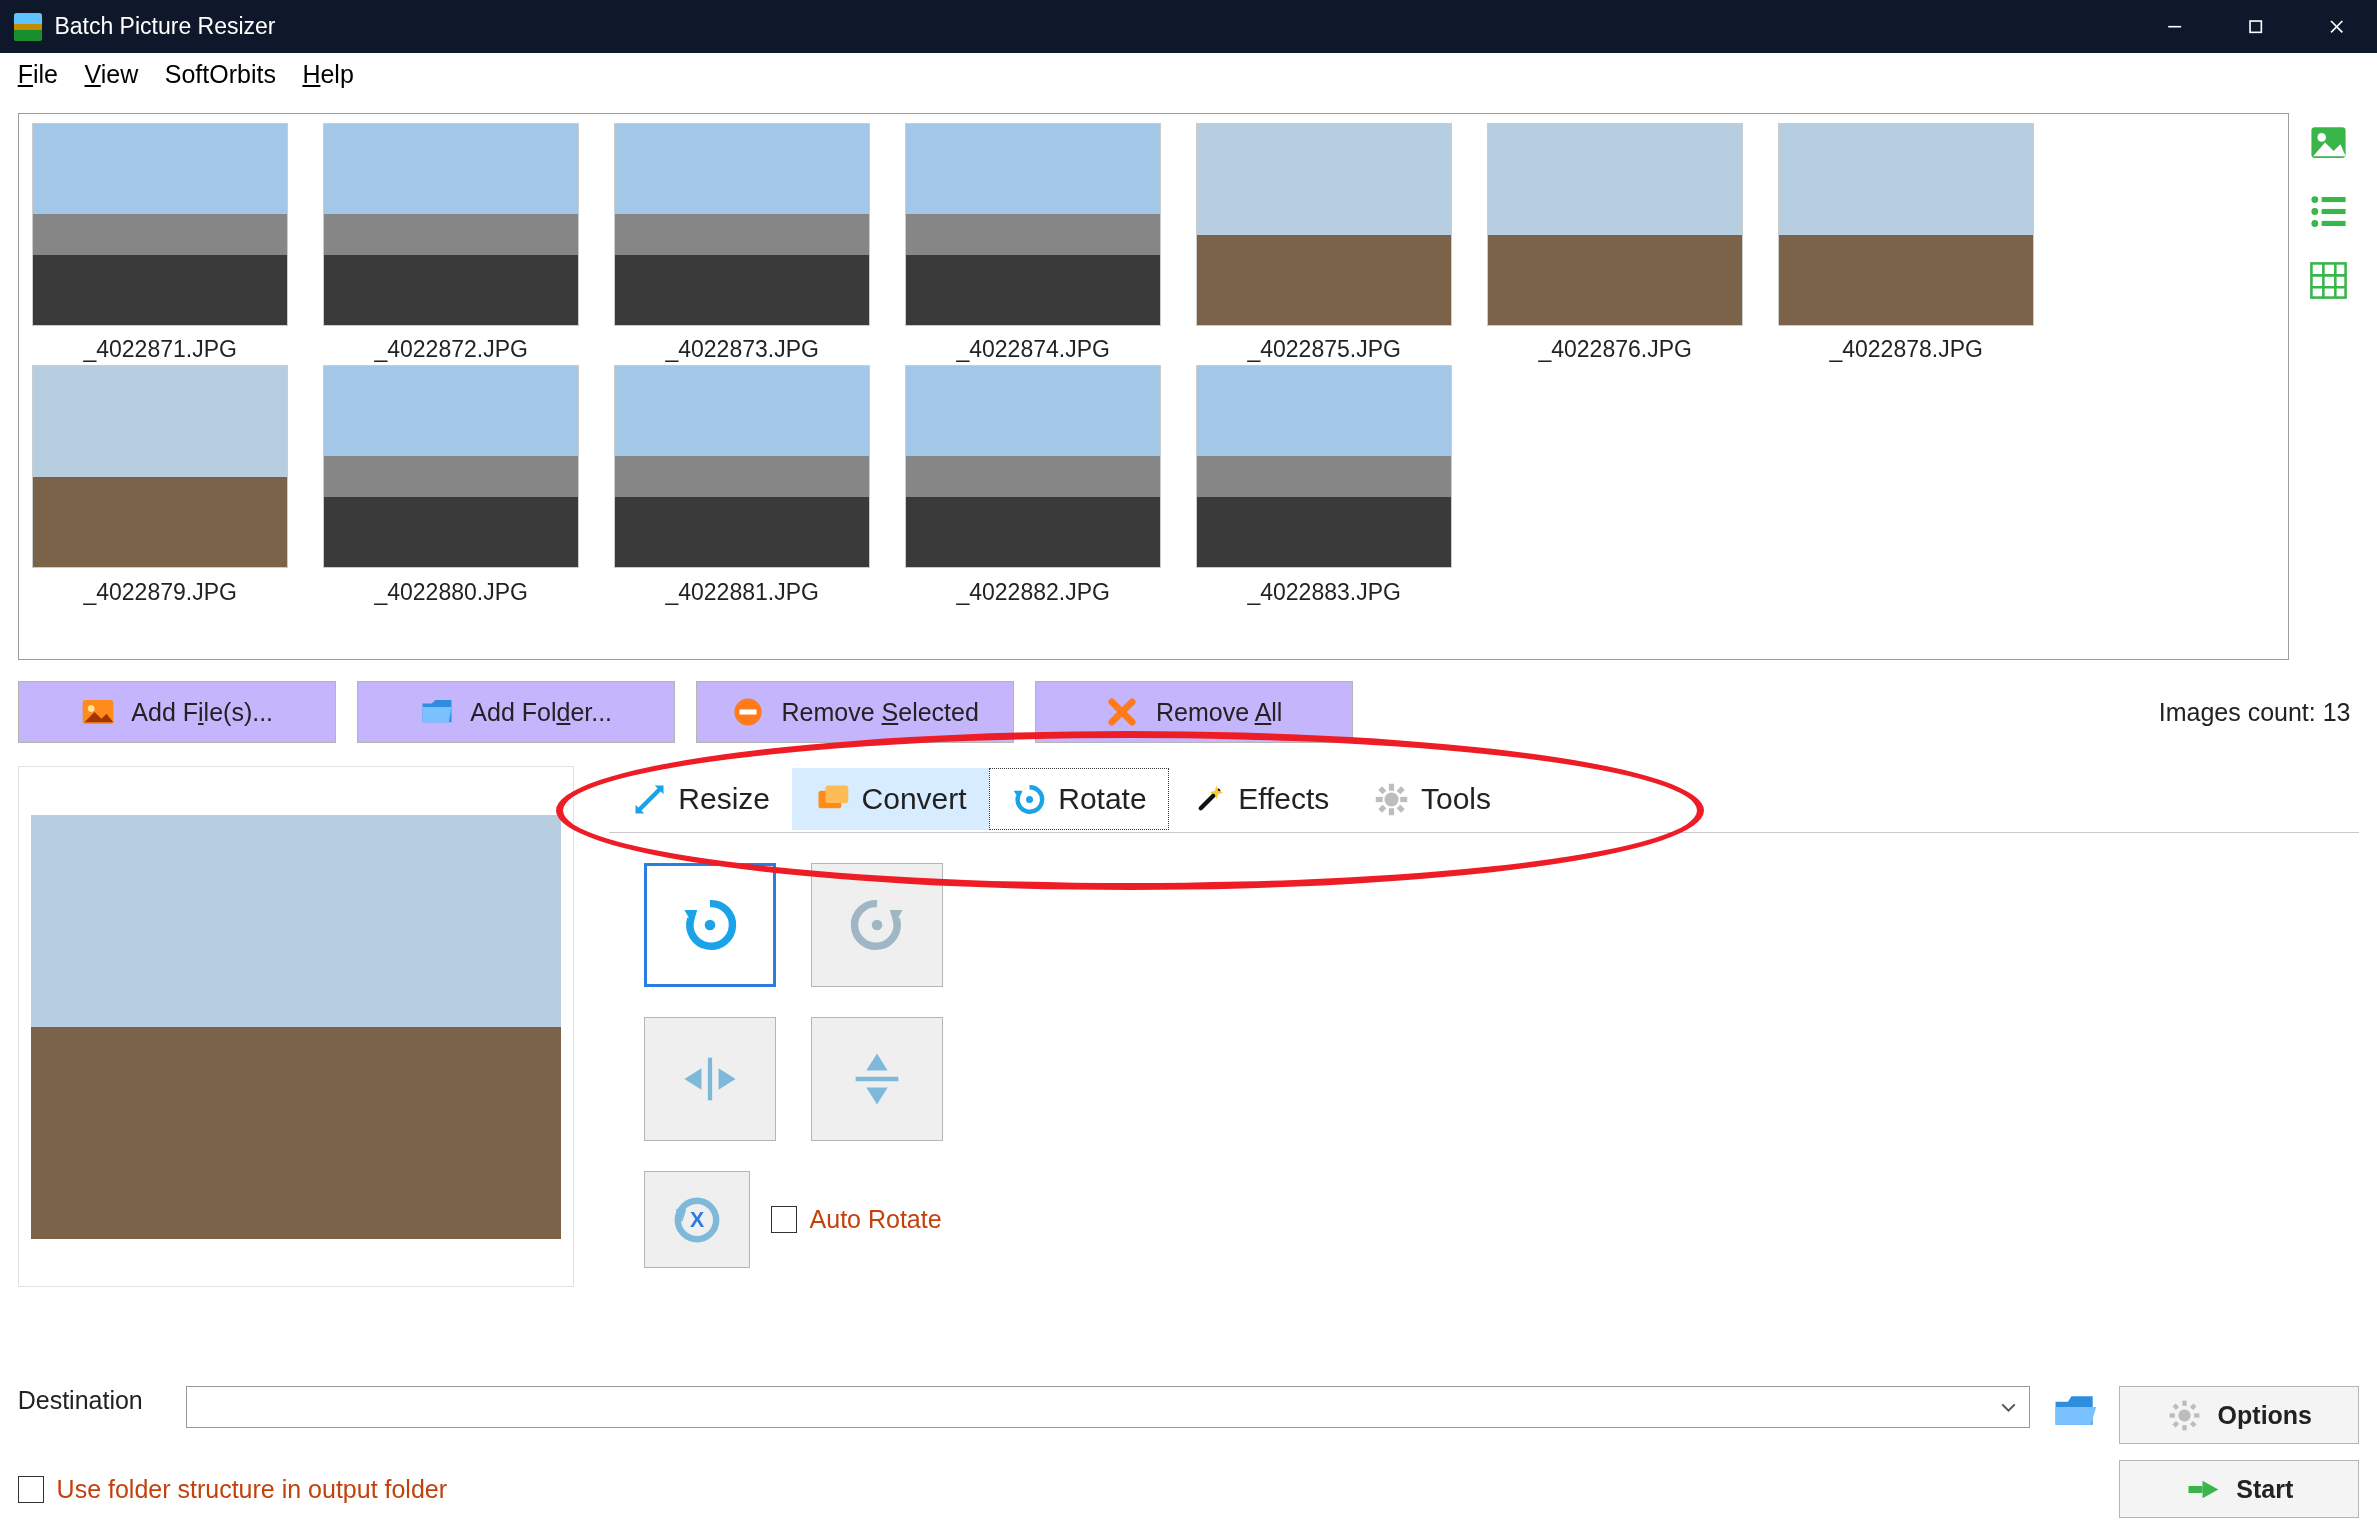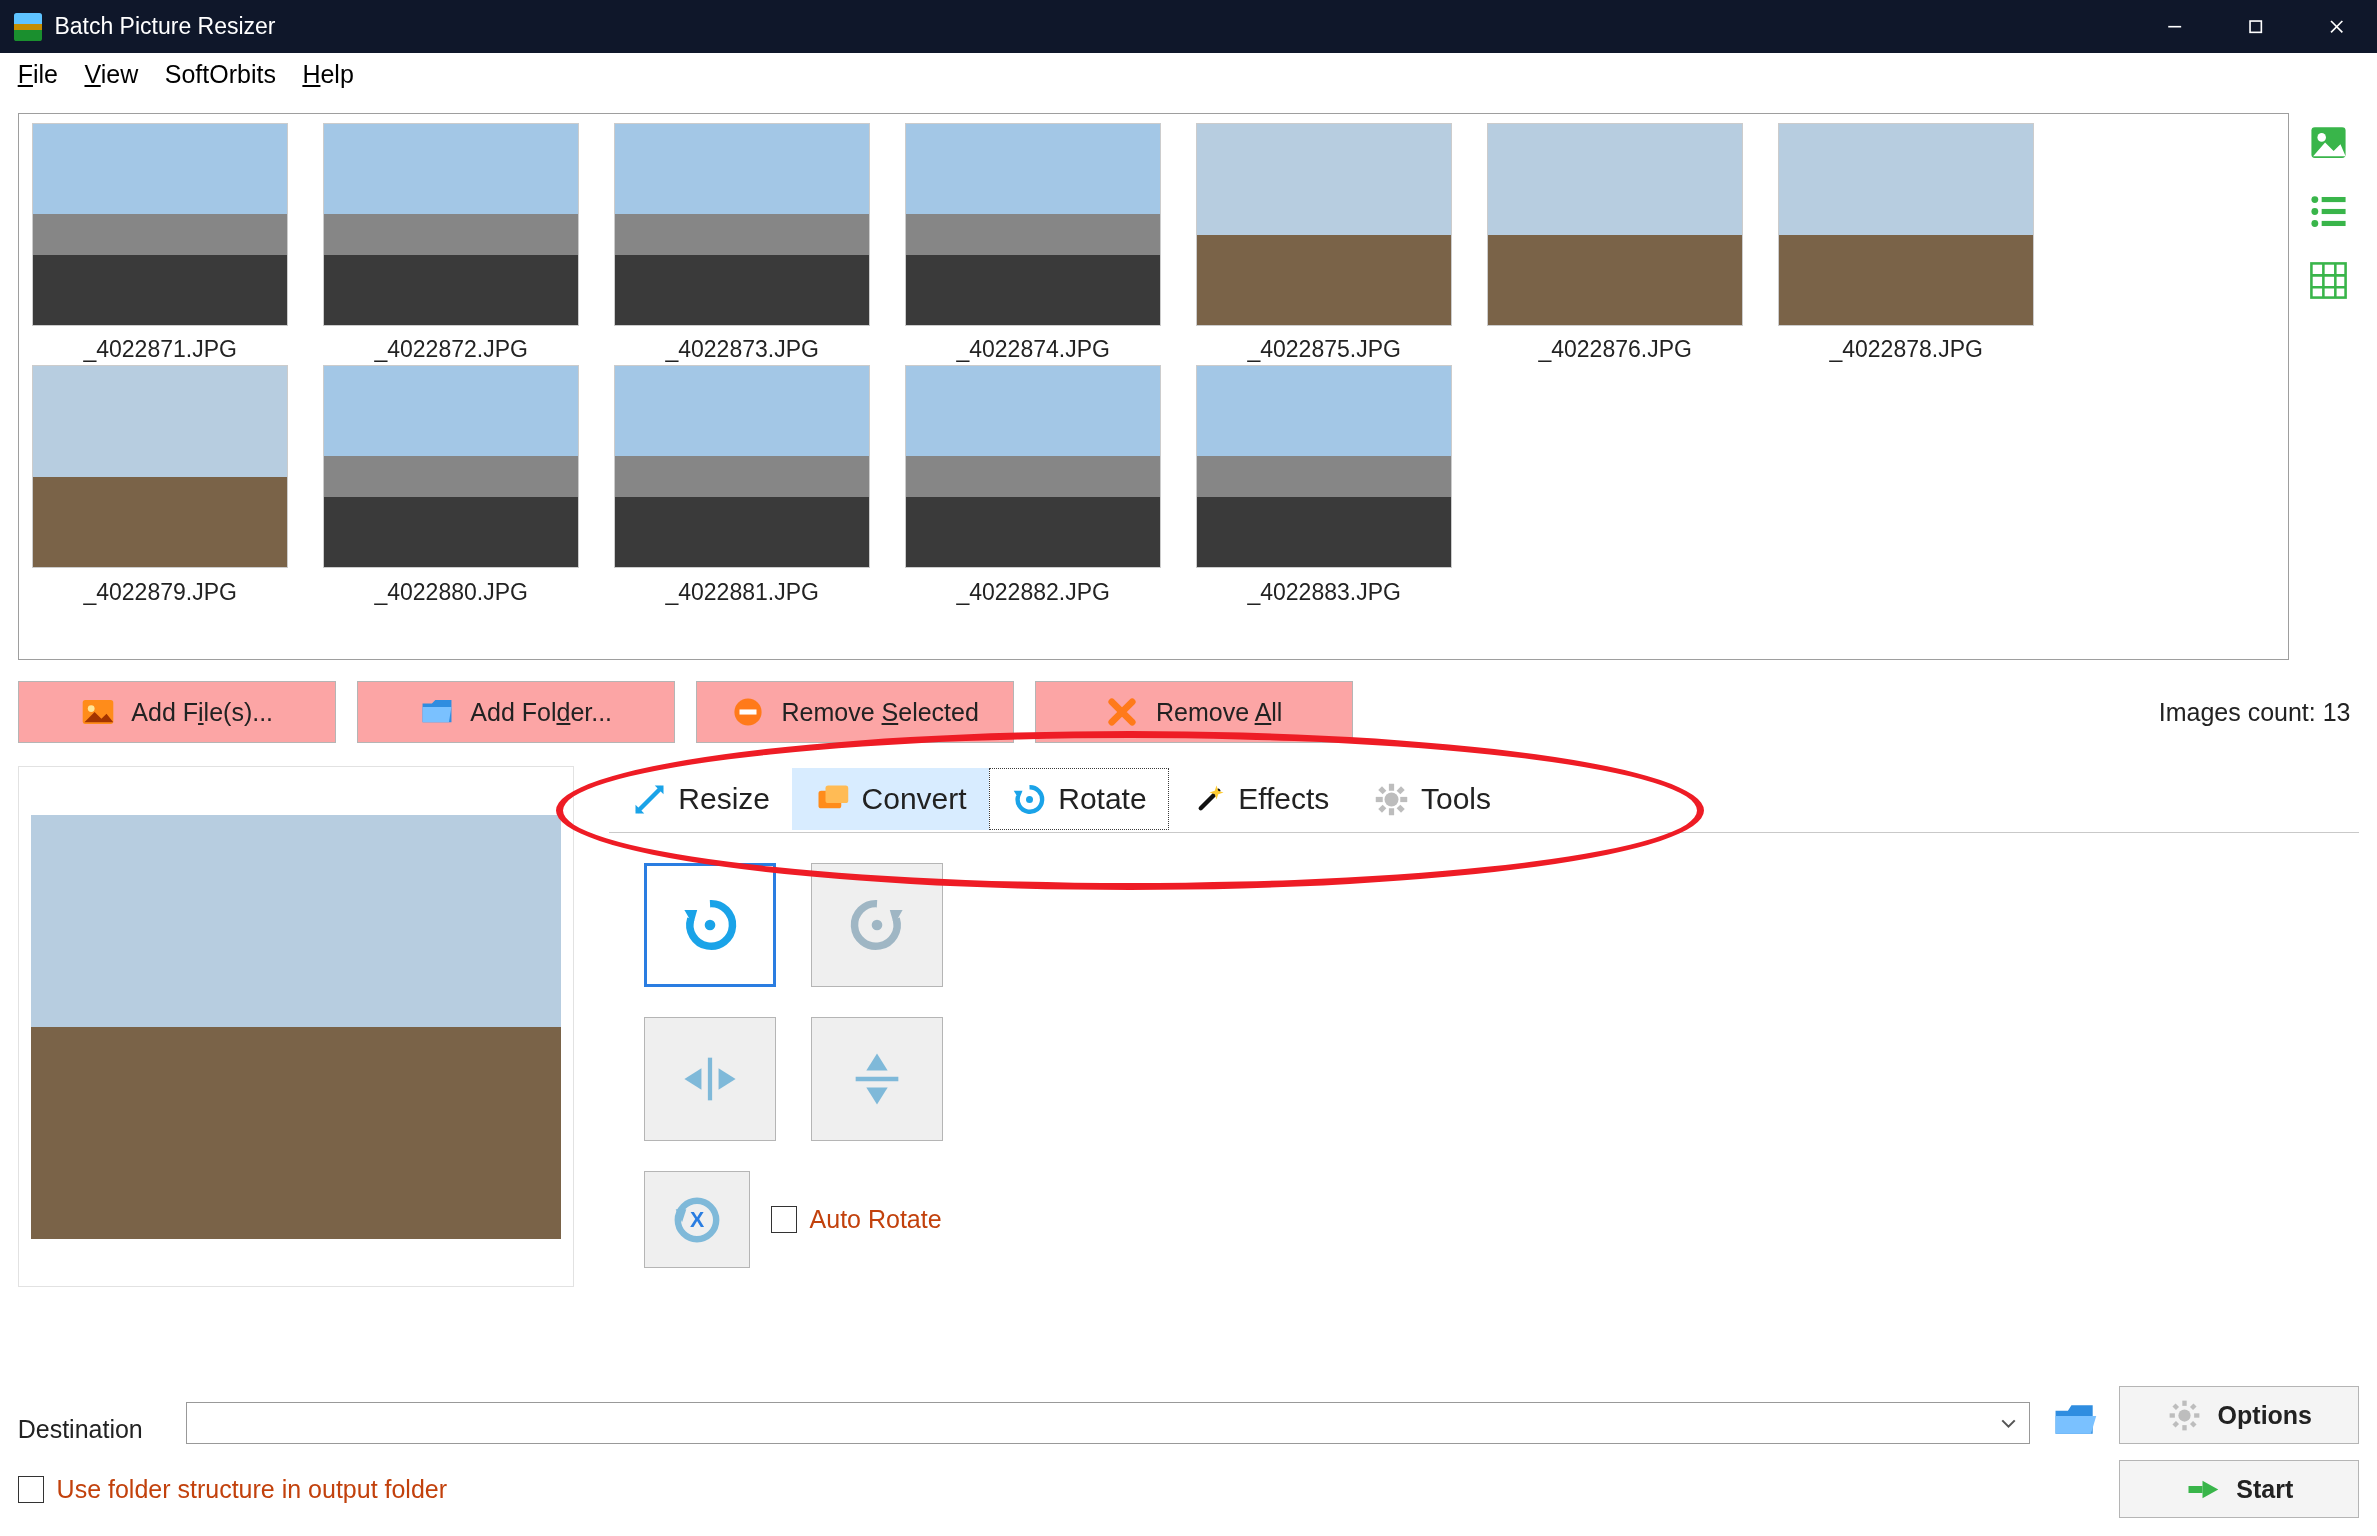--- a/index.html
+++ b/index.html
@@ -110,21 +110,21 @@
     align-items: center;
   }
   .big-btn {
     display: flex;
     align-items: center;
     justify-content: center;
     gap: 16px;
     height: 62px;
     min-width: 318px;
     border: 1.8px solid #b5b5b5;
-    background: #fca5a5;
+    background: #c4b5fd;
     font-size: 25px;
     color:#222;
     padding: 0 25px;
     cursor: pointer;
   }
   .big-btn .icon { width: 35px; height: 35px; display:flex; align-items:center; justify-content:center; }
   .big-btn .icon svg { width: 34px; height: 34px; }
   .toolbar-row .counter {
     margin-left: auto;
     font-size: 25px;
@@ -204,21 +204,21 @@
   .chk-row { display:flex; align-items:center; gap:12.4px; font-size:25px; color:#c2410c; }
   .chk {
     width: 26.5px; height:26.5px; border:1.8px solid #333; background:#fff; display:inline-block;
   }
 
   .bottom-bar {
     position: absolute;
     left: 17.7px; right: 17.7px; bottom: 17.7px;
     display: flex; flex-direction: column; gap: 16px;
   }
-  .dest-row { display:flex; align-items:flex-end; gap:9px; }
+  .dest-row { display:flex; align-items:flex-start; gap:9px; }
   .dest-label { font-size:25px; color:#222; min-width:159px; }
   .dest-select {
     flex:1;
     height:42px;
     border:1.8px solid #999;
     background:#fff;
     display:flex; align-items:center; justify-content:flex-end;
     padding-right:8.8px;
     font-size:23px;
     color:#555;

